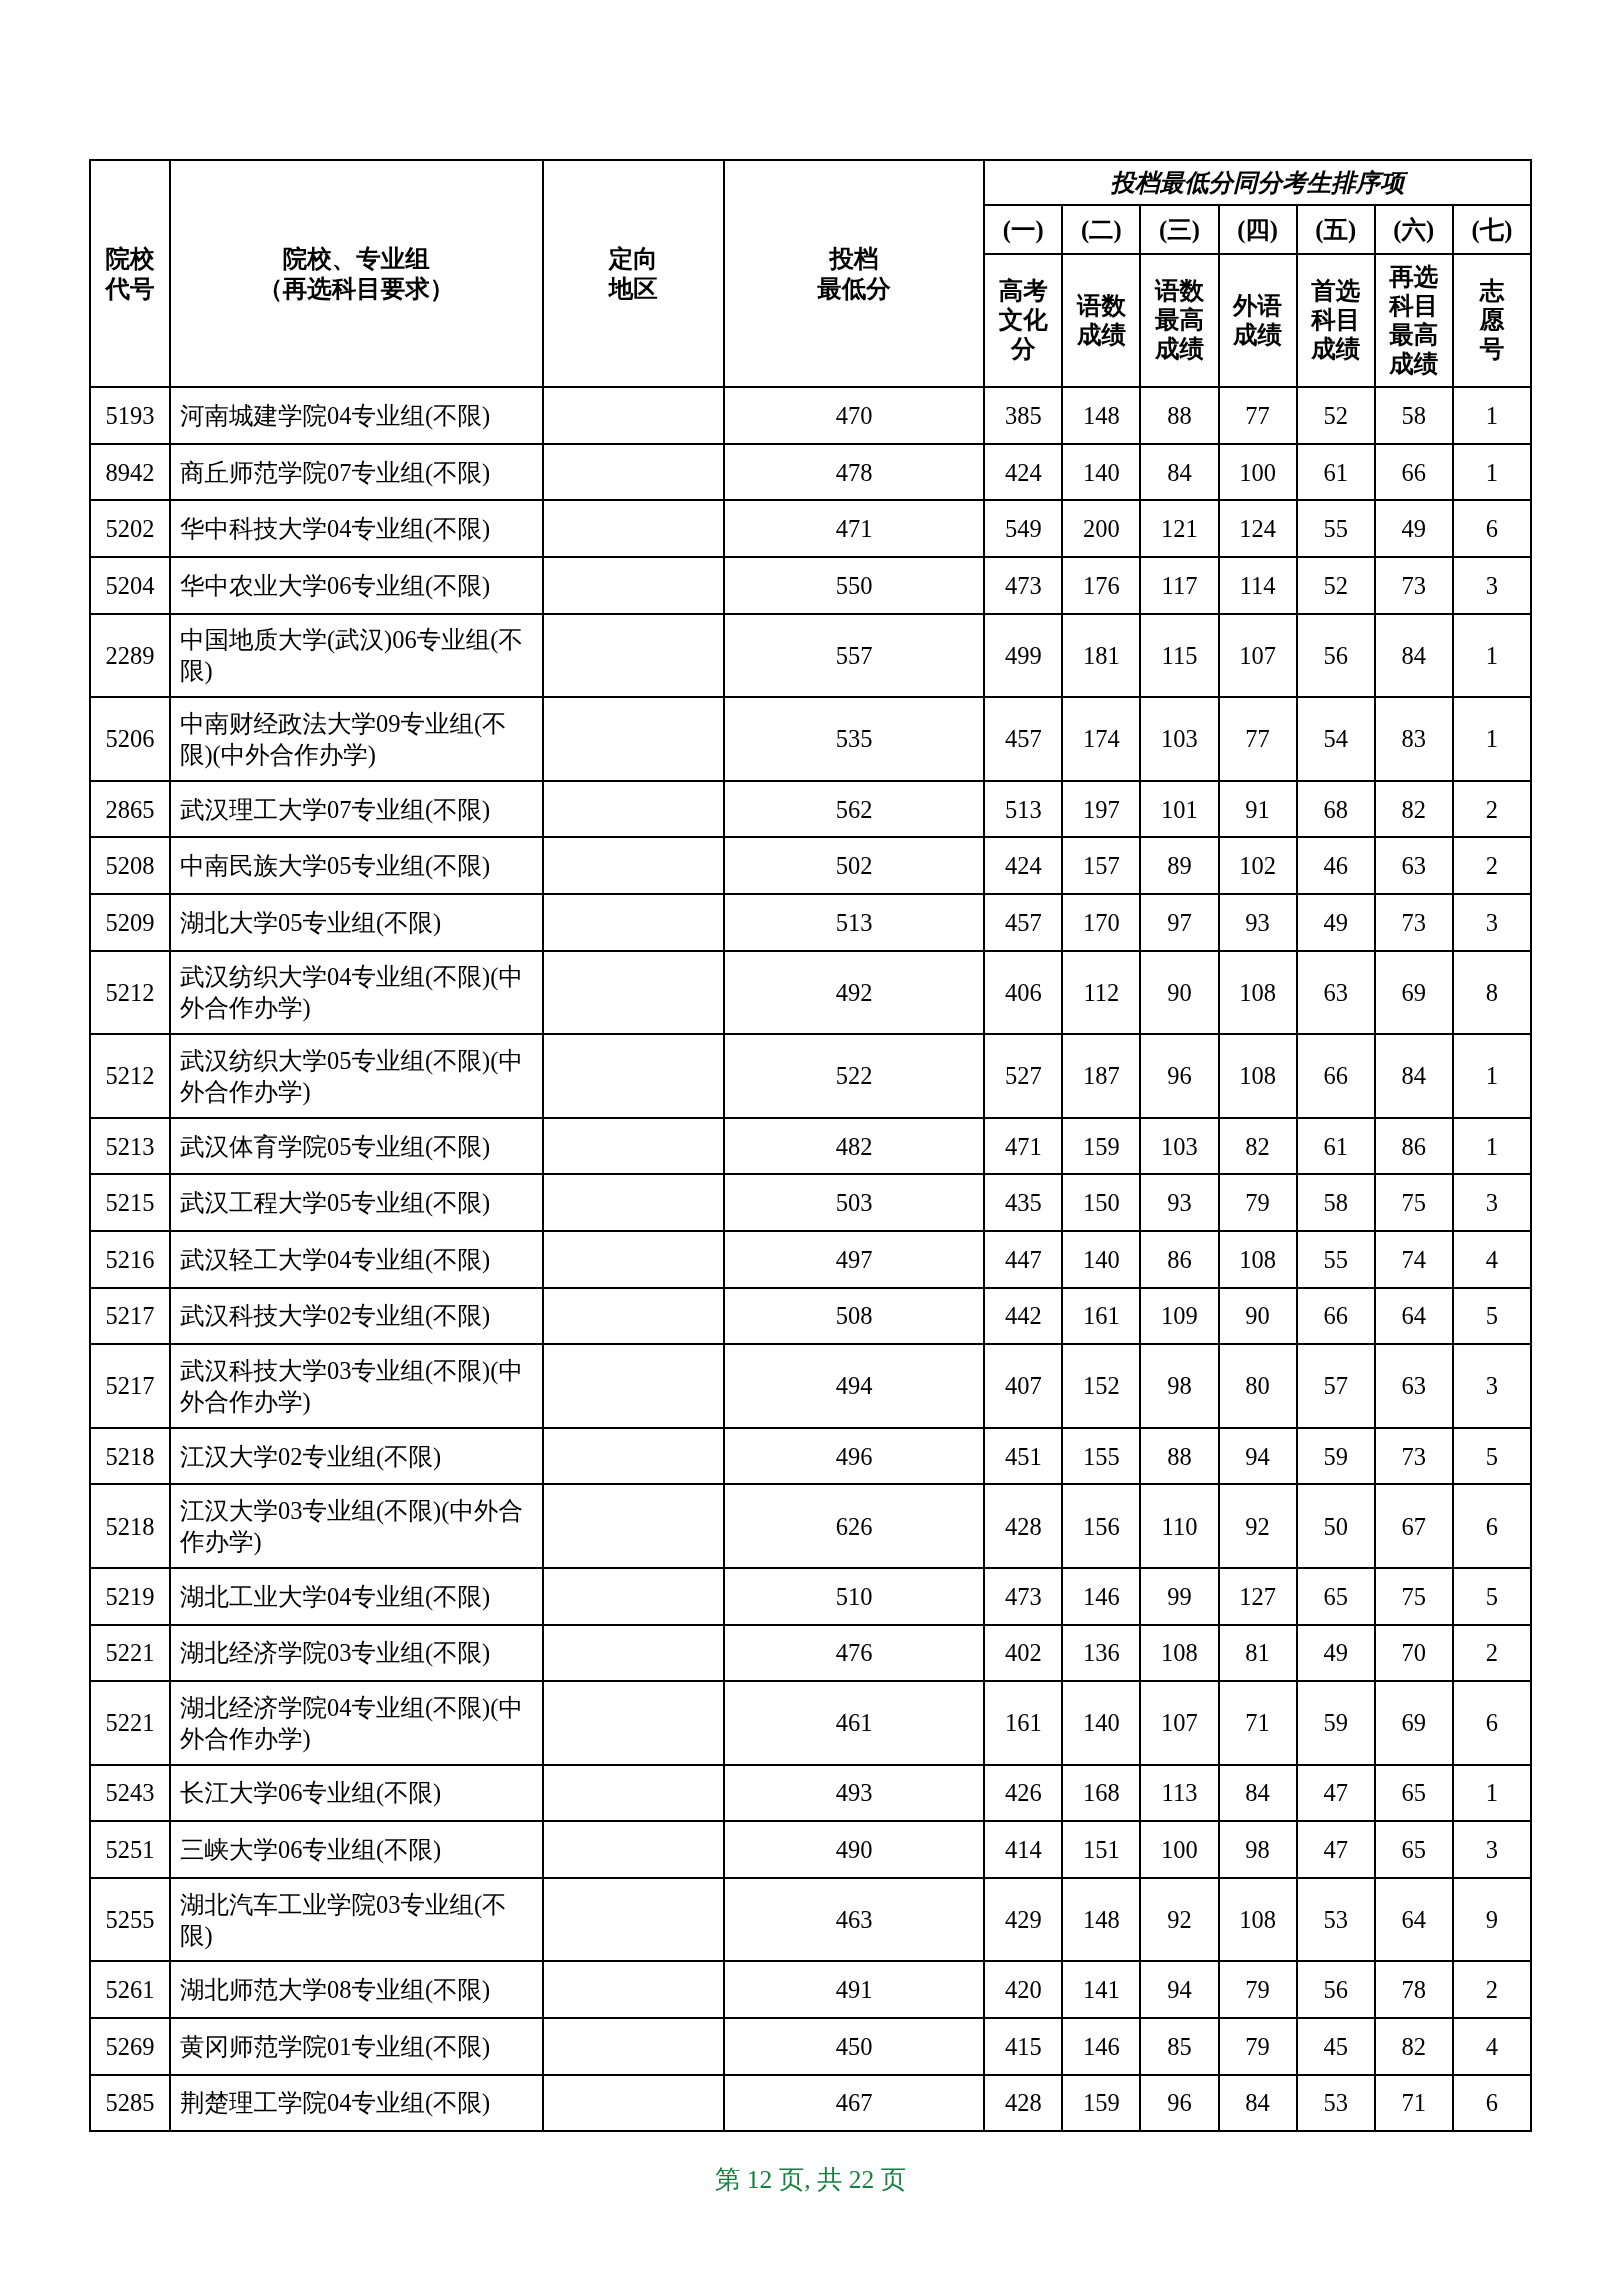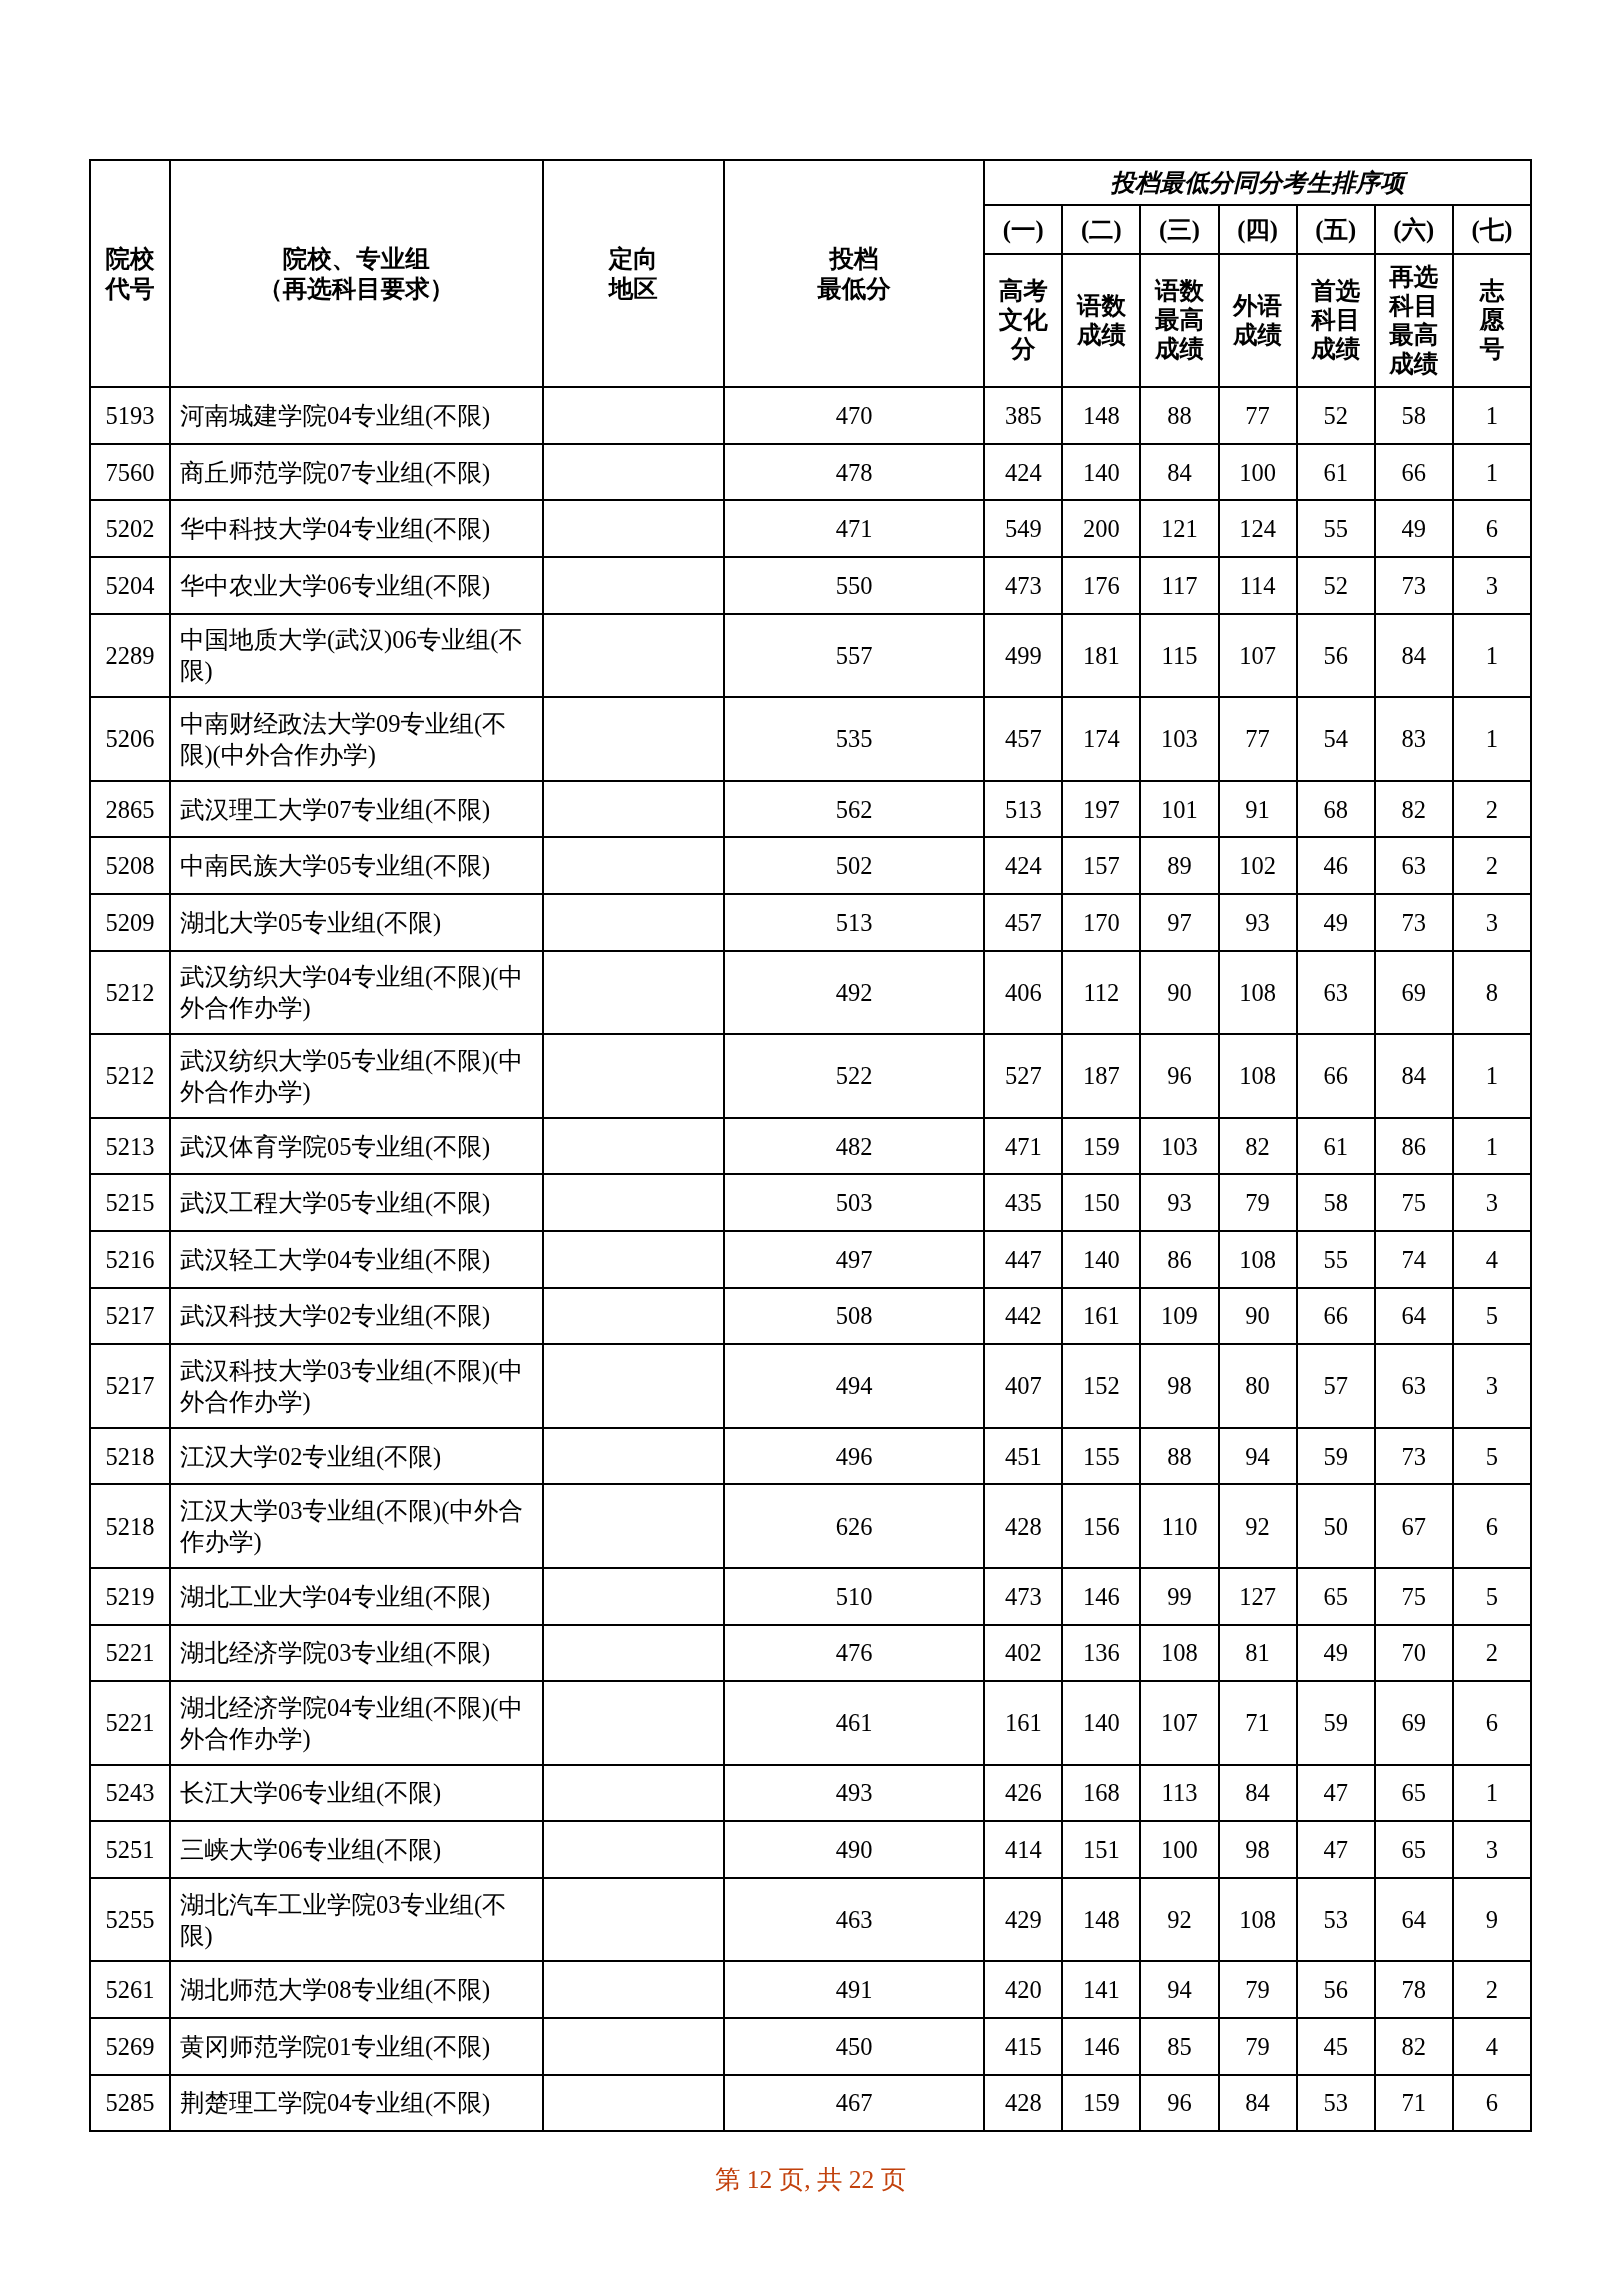--- a/index.html
+++ b/index.html
@@ -67,21 +67,21 @@
     padding-left: 8.8px;
     padding-right: 5.9px;
   }
   .footer {
     position: absolute;
     top: 2162px;
     left: 0;
     width: 1621px;
     text-align: center;
     font-size: 25.5px;
-    color: #c2410c;
+    color: #15803d;
   }
 </style>
 </head>
 <body>
 
 <div class="page">
 
   <table class="score-table">
     <colgroup>
       <col style="width:80px">
@@ -148,21 +148,21 @@
           <td>470</td>
           <td>385</td>
           <td>148</td>
           <td>88</td>
           <td>77</td>
           <td>52</td>
           <td>58</td>
           <td>1</td>
         </tr>
         <tr>
-          <td>7560</td>
+          <td>8942</td>
           <td class="left">商丘师范学院07专业组(不限)</td>
           <td></td>
           <td>478</td>
           <td>424</td>
           <td>140</td>
           <td>84</td>
           <td>100</td>
           <td>61</td>
           <td>66</td>
           <td>1</td>

